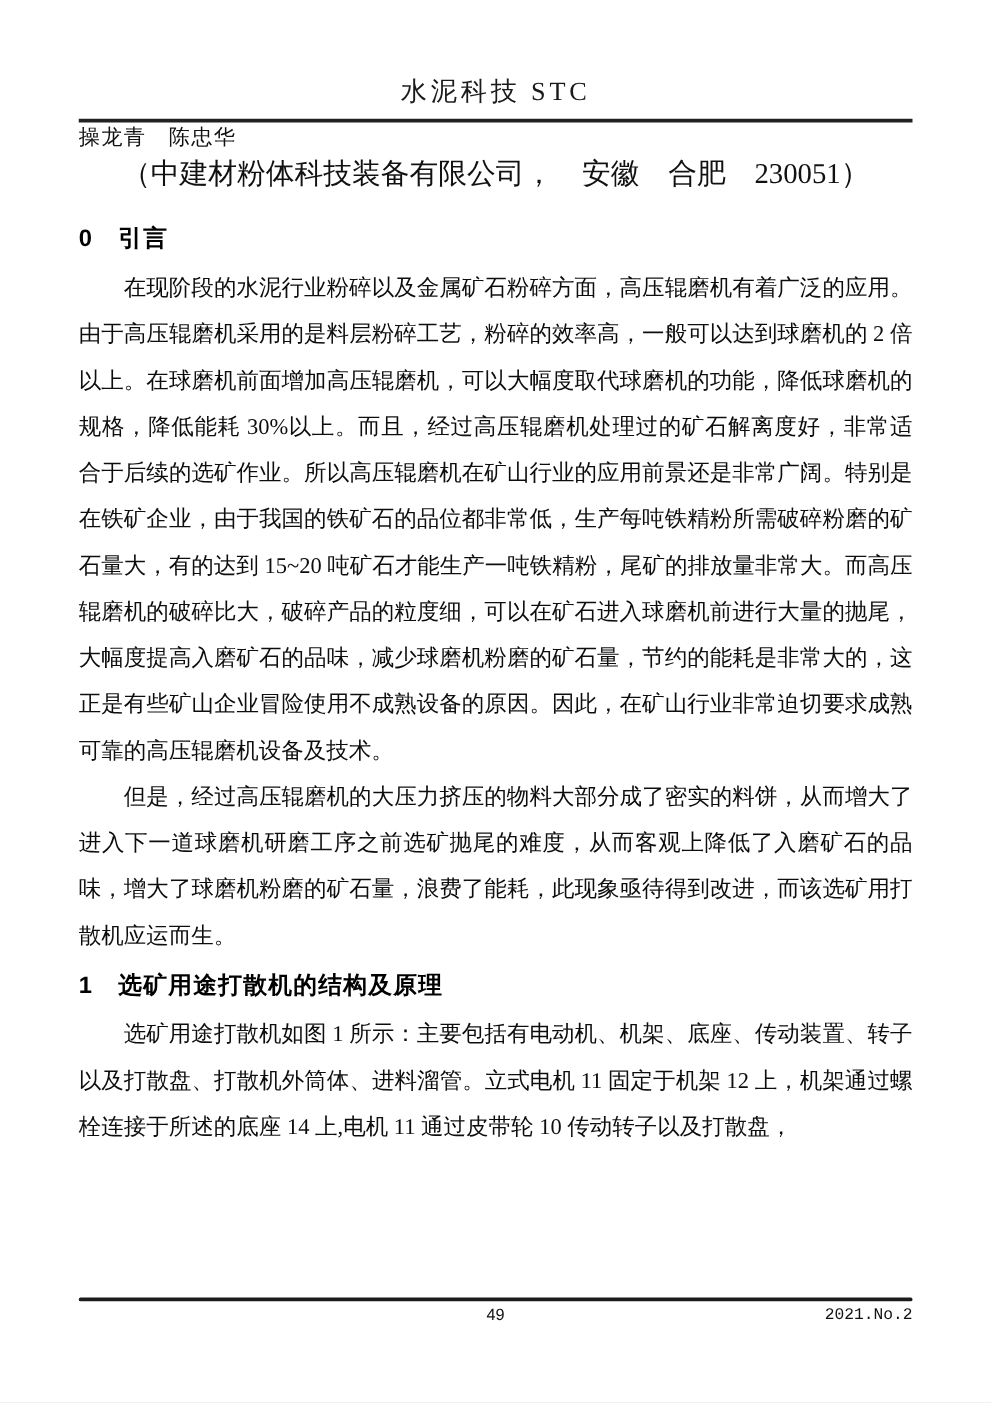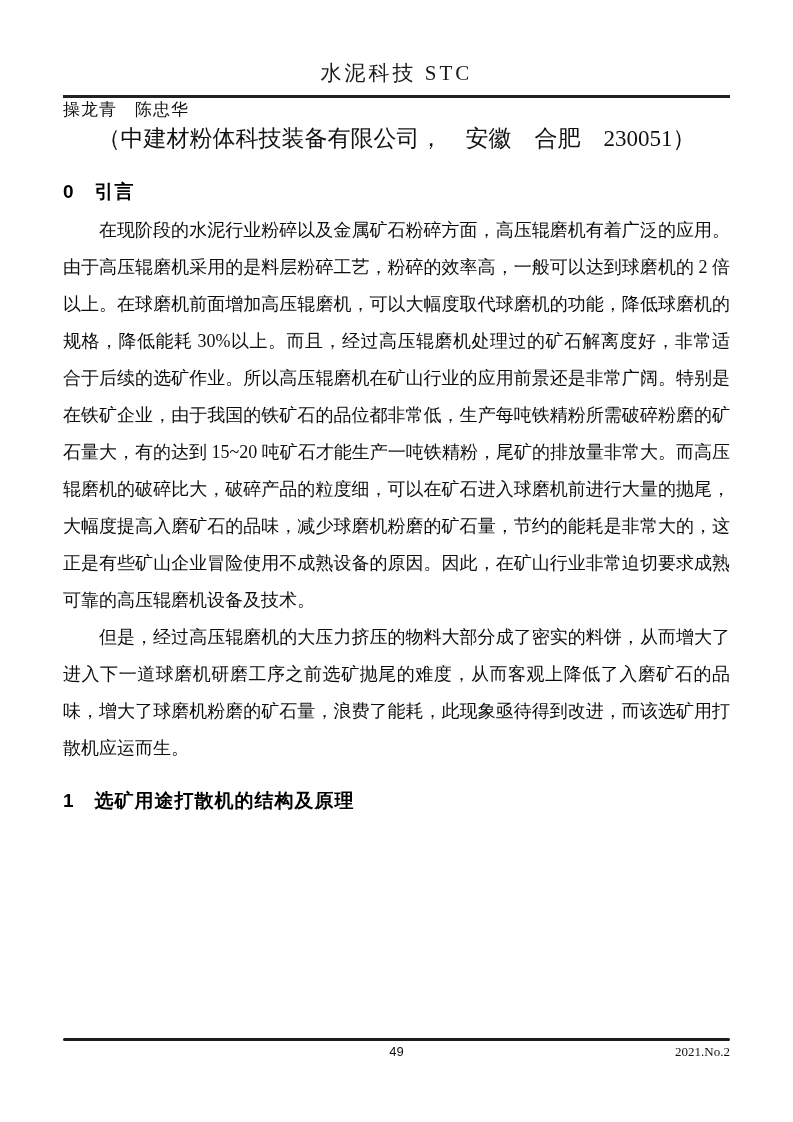--- a/index.html
+++ b/index.html
@@ -50,21 +50,21 @@
     line-height: 24px;
     letter-spacing: 1px;
   }
   .article-affiliation {
     margin-top: 4px;
     text-align: center;
     font-size: 23px;
     line-height: 26px;
   }
   .section-heading {
-    margin-top: 20px;
+    margin-top: 8px;
     margin-bottom: 6px;
     font-family: "Liberation Sans", sans-serif;
     font-size: 19px;
     line-height: 28px;
     font-weight: bold;
     color: #000000;
     letter-spacing: 1px;
   }
   .section-heading.first {
     margin-top: 26px;
@@ -93,21 +93,21 @@
     width: 100%;
     text-align: center;
     font-family: "Liberation Sans", sans-serif;
     font-size: 13px;
     color: #111111;
   }
   .footer-issue {
     position: absolute;
     top: 1044px;
     right: 63px;
-    font-family: Liberation Serif, serif;
+    font-family: Liberation Mono, monospace;
     font-size: 13px;
     color: #111111;
   }
 </style>
 </head>
 <body>
 
 <div class="page">
   <div class="content">
 
@@ -121,20 +121,21 @@
     <div class="article-affiliation">（中建材粉体科技装备有限公司，　安徽　合肥　230051）</div>
 
     <h2 class="section-heading first" style="margin-top:26px; margin-bottom:6px;">0　引言</h2>
 
     <p class="body-paragraph">在现阶段的水泥行业粉碎以及金属矿石粉碎方面，高压辊磨机有着广泛的应用。由于高压辊磨机采用的是料层粉碎工艺，粉碎的效率高，一般可以达到球磨机的 2 倍以上。在球磨机前面增加高压辊磨机，可以大幅度取代球磨机的功能，降低球磨机的规格，降低能耗 30%以上。而且，经过高压辊磨机处理过的矿石解离度好，非常适合于后续的选矿作业。所以高压辊磨机在矿山行业的应用前景还是非常广阔。特别是在铁矿企业，由于我国的铁矿石的品位都非常低，生产每吨铁精粉所需破碎粉磨的矿石量大，有的达到 15~20 吨矿石才能生产一吨铁精粉，尾矿的排放量非常大。而高压辊磨机的破碎比大，破碎产品的粒度细，可以在矿石进入球磨机前进行大量的抛尾，大幅度提高入磨矿石的品味，减少球磨机粉磨的矿石量，节约的能耗是非常大的，这正是有些矿山企业冒险使用不成熟设备的原因。因此，在矿山行业非常迫切要求成熟可靠的高压辊磨机设备及技术。</p>
 
     <p class="body-paragraph">但是，经过高压辊磨机的大压力挤压的物料大部分成了密实的料饼，从而增大了进入下一道球磨机研磨工序之前选矿抛尾的难度，从而客观上降低了入磨矿石的品味，增大了球磨机粉磨的矿石量，浪费了能耗，此现象亟待得到改进，而该选矿用打散机应运而生。</p>
 
     <h2 class="section-heading">1　选矿用途打散机的结构及原理</h2>
 
+    <p class="body-paragraph">选矿用途打散机如图 1 所示：主要包括有电动机、机架、底座、传动装置、转子以及打散盘、打散机外筒体、进料溜管。立式电机 11 固定于机架 12 上，机架通过螺栓连接于所述的底座 14 上,电机 11 通过皮带轮 10 传动转子以及打散盘，</p>
 
   </div>
 
   <div class="footer-rule"></div>
 
   <div class="footer-page-number">49</div>
 
   <div class="footer-issue">2021.No.2</div>
 </div>
 

